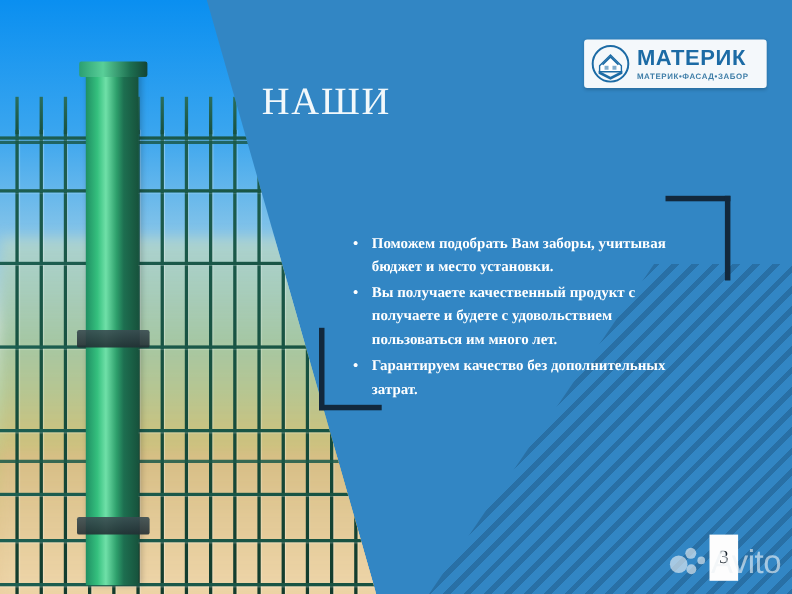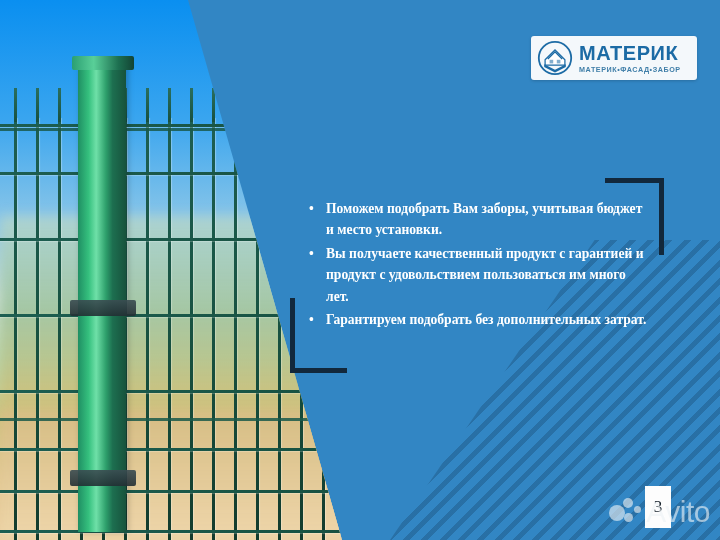--- a/index.html
+++ b/index.html
@@ -90,21 +90,21 @@
   
   .heading{position:absolute;left:238px;top:68px;width:400px;color:#f2f8fb;}
   .heading div{font-size:35px;letter-spacing:1.6px;line-height:1.42;font-weight:normal;}
 
   
   .bullets{
     position:absolute;left:308px;top:198px;width:340px;
     color:#ffffff;font-weight:bold;font-size:13.6px;line-height:1.58;
   }
   .bullets li{margin-bottom:2px;}
-  .bullets ul{margin:0;padding-left:18px;list-style:none;}
+  .bullets ul{margin:12px;padding-left:18px;list-style:none;}
   .bullets li::before{content:"\2022";position:absolute;margin-left:-17px;}
 
   
   .br{position:absolute;border-color:#12283c;border-style:solid;}
   .br-tr{right:56px;top:178px;width:54px;height:72px;
          border-width:5px 5px 0 0;}
   .br-bl{left:290px;top:298px;width:52px;height:70px;
          border-width:0 0 5px 5px;}
 
   
@@ -202,30 +202,31 @@
       <rect x="22" y="22" width="4" height="4" fill="#1c6ba5" opacity=".55"></rect>
       <path d="M8 27 L20 33 L32 27 L32 30 L20 36 L8 30 Z" fill="#1c6ba5"></path>
     </svg>
     <div class="logo-words">
       <span class="logo-name">МАТЕРИК</span>
       <span class="logo-tag">МАТЕРИК•ФАСАД•ЗАБОР</span>
     </div>
   </div>
 
   <div class="heading">
+    <div>НАШИ</div>
   </div>
 
   <div class="br br-tr"></div>
   <div class="br br-bl"></div>
 
   <div class="bullets">
     <ul>
       <li>Поможем подобрать Вам заборы, учитывая бюджет и место установки.</li>
-      <li>Вы получаете качественный продукт с гарантией и продукт с удовольствием пользоваться им много лет.</li>
-      <li>Гарантируем подобрать без дополнительных затрат.</li>
+      <li>Вы получаете качественный продукт с получаете и будете с удовольствием пользоваться им много лет.</li>
+      <li>Гарантируем качество без дополнительных затрат.</li>
     </ul>
   </div>
 
   <div class="pagenum">3</div>
 
   <div class="avito">
     <span class="avito-dots">
       <i style="width:16px;height:16px;left:0;top:8px;"></i>
       <i style="width:10px;height:10px;left:14px;top:1px;"></i>
       <i style="width:9px;height:9px;left:15px;top:16px;"></i>

